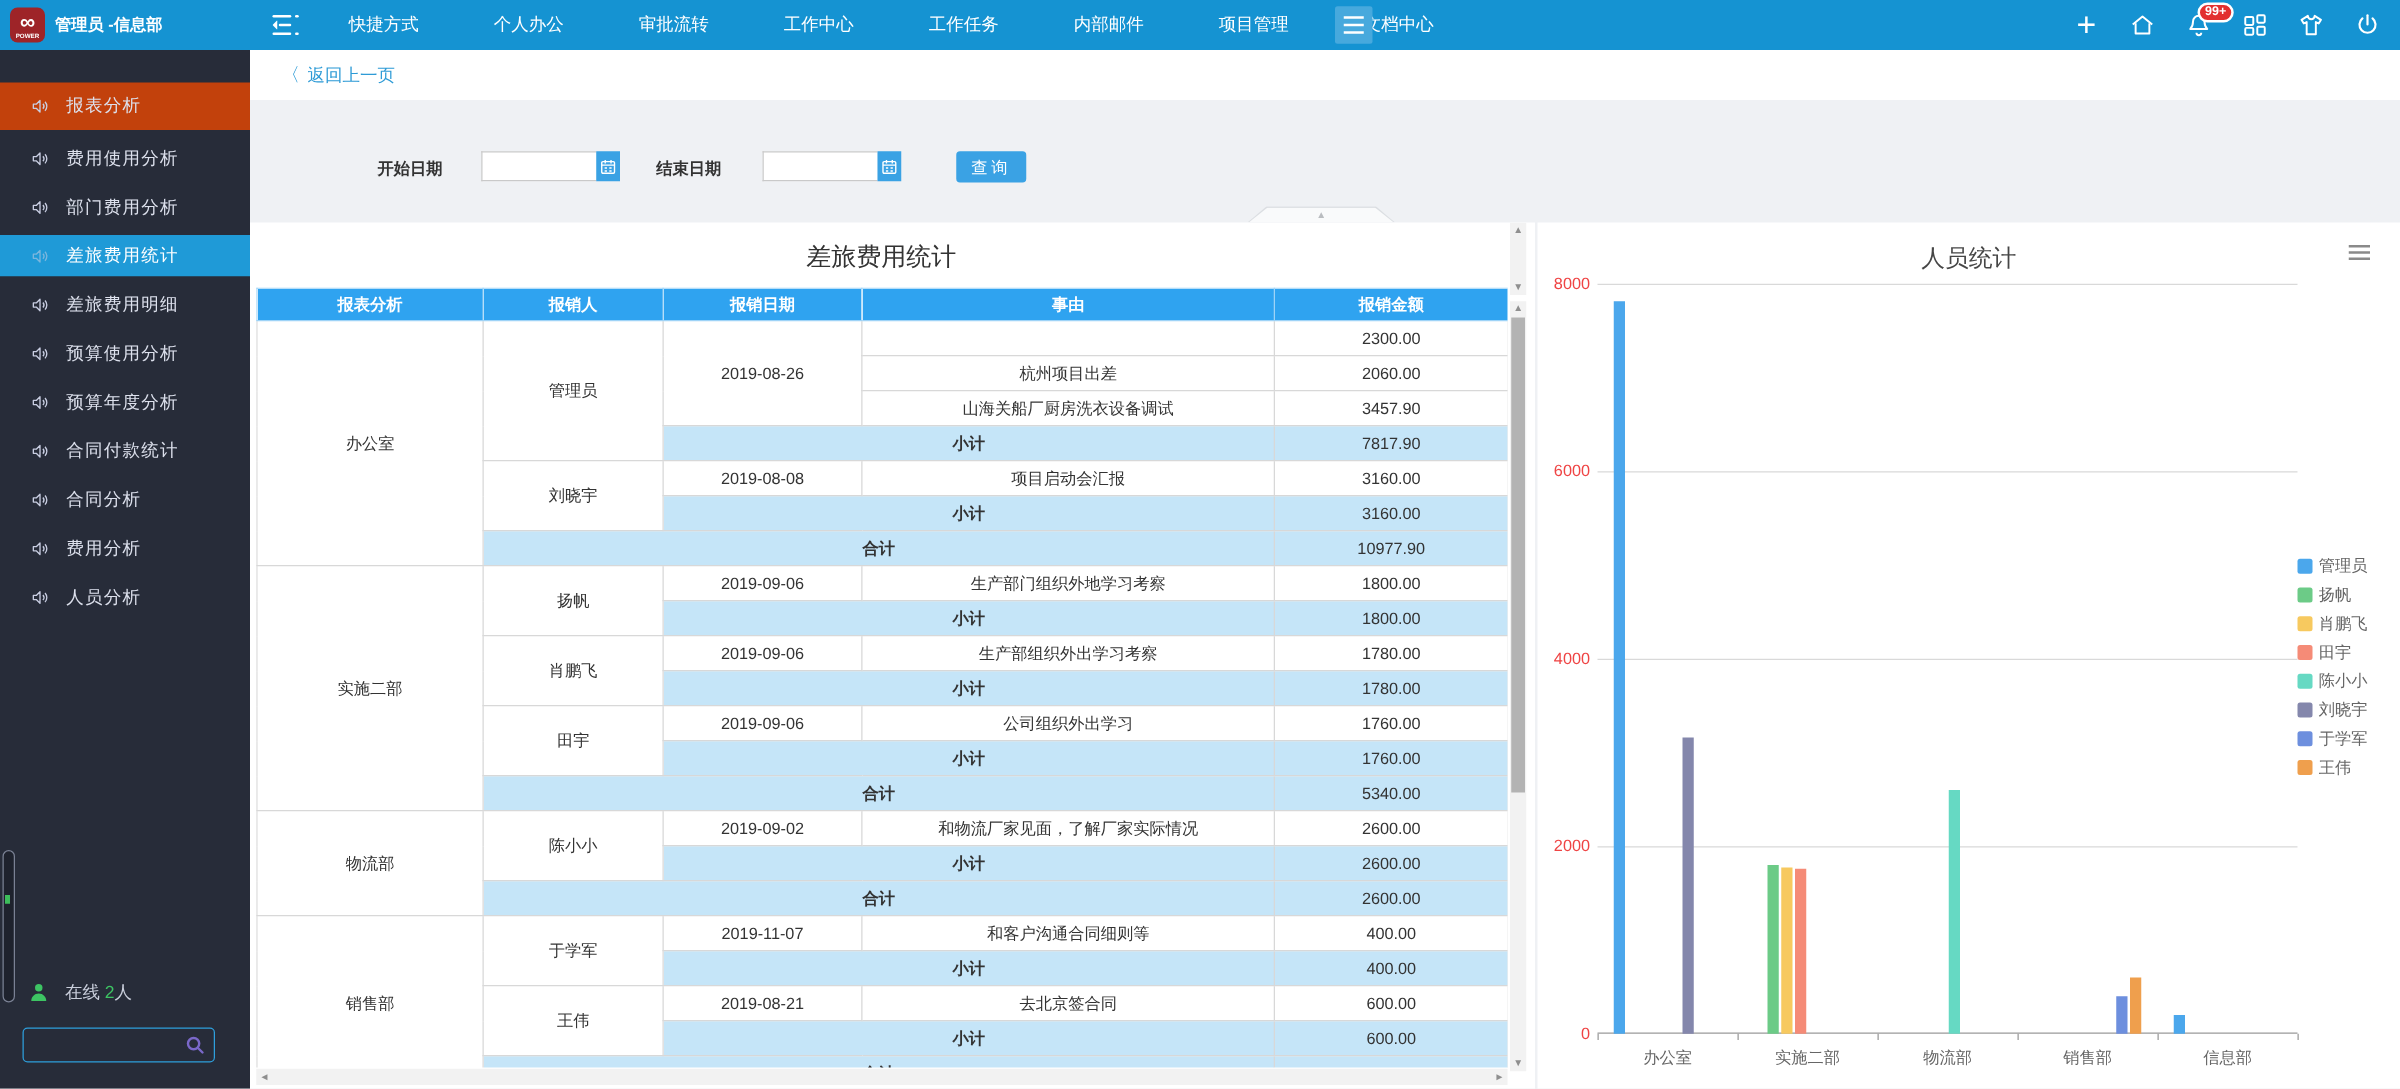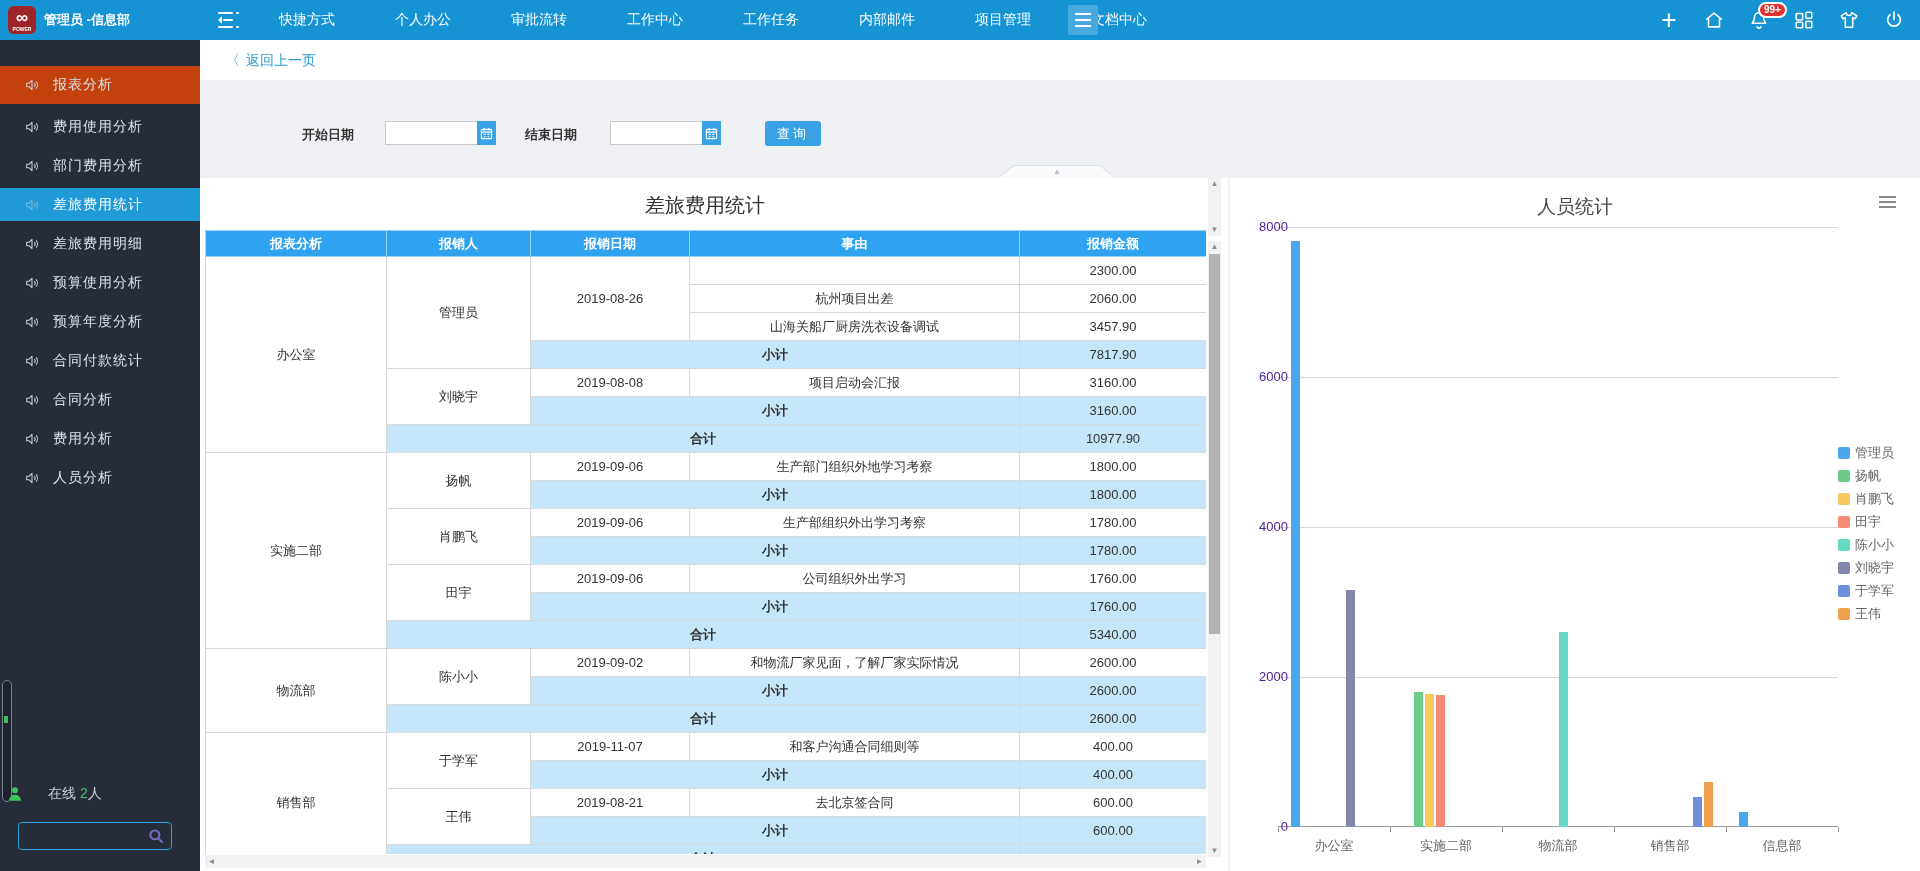--- a/index.html
+++ b/index.html
@@ -32,21 +32,21 @@
   
   .sidebar{position:absolute;left:0;top:40px;width:200px;bottom:0;background:#272C39;z-index:5}
   .side-header{margin-top:26px;height:38px;background:#c2410c;display:flex;align-items:center;cursor:pointer}
   .side-item{height:33px;margin-top:6px;display:flex;align-items:center;cursor:pointer}
   .side-item.active{background:#1F9AD7}
   .side-ic{margin-left:24px;width:16px;height:16px;flex:0 0 16px}
   .side-label{margin-left:13px;font-size:14px;color:#DDE1ED;letter-spacing:1px}
   .side-item.active .side-label{color:#fff}
   .side-pill{position:absolute;left:2px;top:640px;width:8px;height:120px;border:1px solid #78descript;border:1px solid #7A8194;border-radius:5px;background:#1E222D}
   .side-pill i{position:absolute;left:1px;bottom:78px;width:4px;height:7px;background:#3DBE5B}
-  .online-row{position:absolute;left:6px;top:745px;display:flex;align-items:center;gap:24px}
+  .online-row{position:absolute;left:22px;top:745px;display:flex;align-items:center;gap:12px}
   .online-text{font-size:14px;color:#C9CEDB}
   .online-count{color:#3DC463;font-size:14px}
   .side-search{position:absolute;left:18px;top:782px;width:152px;height:26px;border:1px solid #2E9FDC;border-radius:4px;background:transparent;display:flex;align-items:center}
   .side-search input{flex:1;height:20px;border:none;background:transparent;outline:none;color:#DDE1ED;font-size:13px;padding:0 6px;min-width:0}
   .side-search .mag{width:18px;height:18px;margin-right:6px;cursor:pointer}
 
   
   .main{position:absolute;left:200px;top:40px;right:0;bottom:0;background:#EFF1F4}
   .back-bar{position:absolute;left:0;top:0;right:0;height:40px;background:#fff}
   .back-link{position:absolute;left:25px;top:0;height:40px;line-height:40px;color:#2E9BD6;font-size:14px;cursor:pointer}
@@ -86,21 +86,21 @@
   .sb-h{position:absolute;left:5px;bottom:3px;width:1001px;height:13px;background:#F2F2F2}
   .sb-h .sb-arrow{height:13px;line-height:13px}
 
   
   .chart-title{position:absolute;left:0;top:16px;width:100%;text-align:center;font-size:19px;color:#464646}
   .chart-menu{position:absolute;right:24px;top:18px;width:17px;height:13px;cursor:pointer}
   .chart-menu i{position:absolute;left:0;width:17px;height:2px;background:#8A8A8A}
   .plot{position:absolute;left:48px;top:49px;width:560px;height:600px}
   .gridline{position:absolute;left:0;width:560px;height:1px;background:#D9D9D9}
   .axisline{position:absolute;left:0;top:599px;width:560px;height:1px;background:#9A9A9A}
-  .ytick{position:absolute;left:16px;width:42px;text-align:right;font-size:13px;color:#4c1d95}
+  .ytick{position:absolute;left:0;width:42px;text-align:right;font-size:13px;color:#ef4444}
   .xtick{position:absolute;width:1px;height:5px;background:#9A9A9A;top:649px}
   .xlabel{position:absolute;width:112px;text-align:center;top:659px;font-size:13px;color:#666}
   .bar{position:absolute;width:9px;bottom:0}
   .legend{position:absolute;left:608px;top:263px}
   .legend-item{display:flex;align-items:center;height:23px;cursor:pointer}
   .legend-swatch{width:12px;height:12px;border-radius:2px;margin-right:5px;flex:0 0 12px}
   .legend-label{font-size:13px;color:#666;white-space:nowrap}
 </style>
 </head>
 <body>

